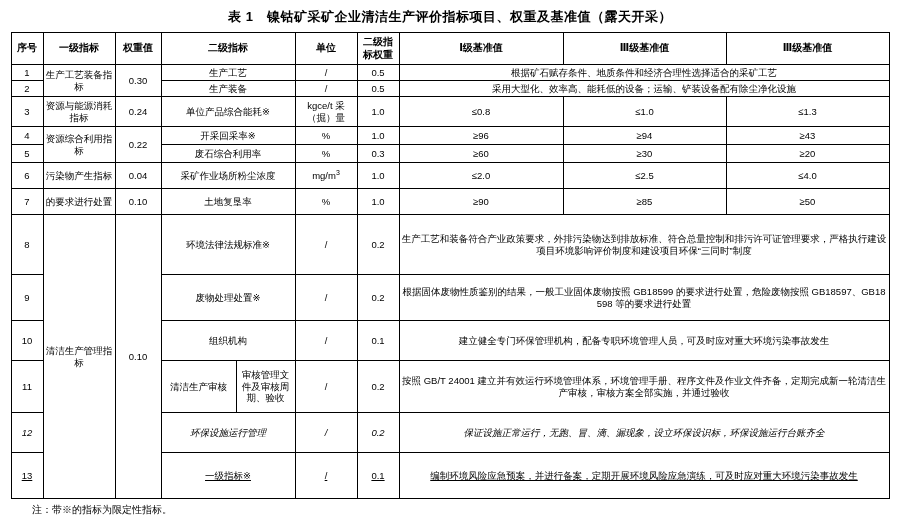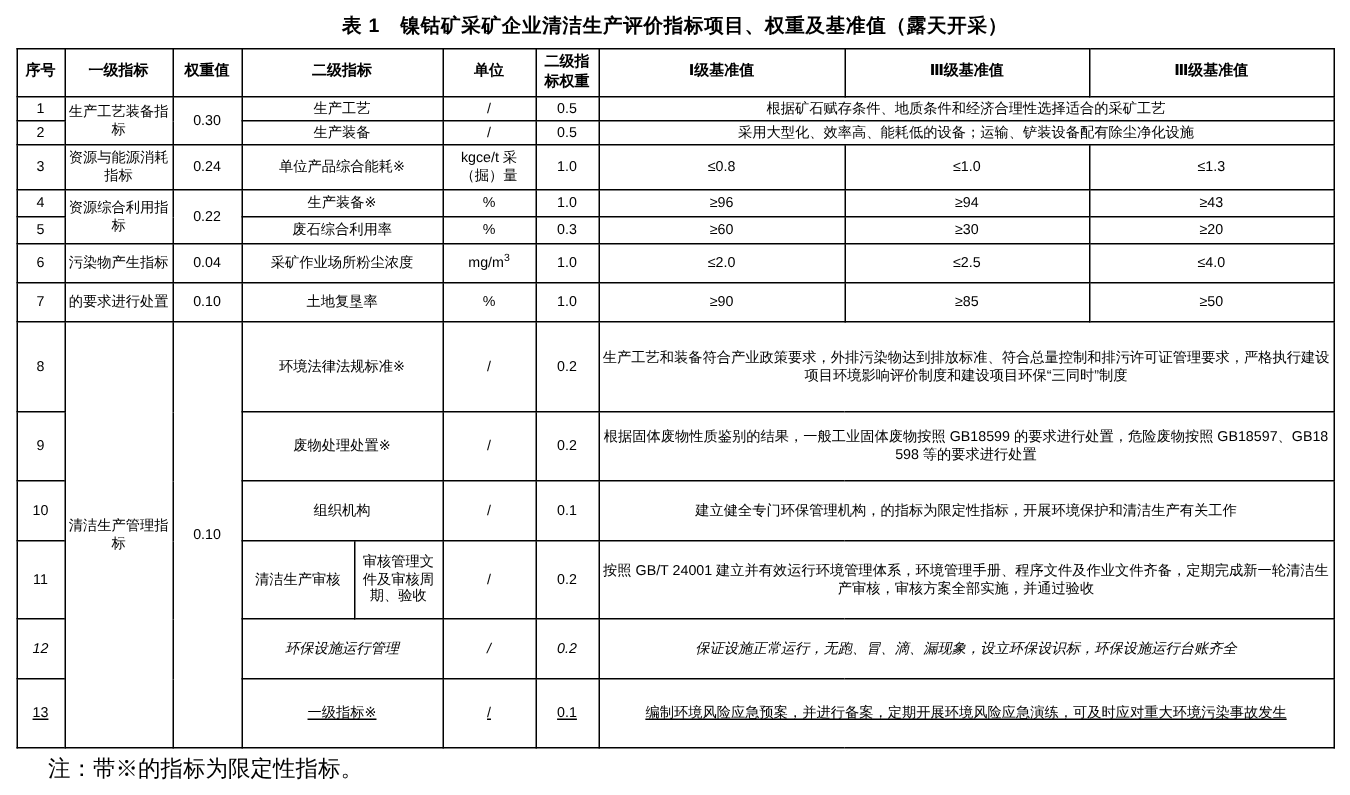--- a/index.html
+++ b/index.html
@@ -51,21 +51,21 @@
     padding: 3px 2px;
   }
   td.lefttext {
     text-align: left;
     padding-left: 4px;
     padding-right: 4px;
     line-height: 1.45;
   }
   .note {
     margin: 4px 0 0 22px;
-    font-size: 15px;
+    font-size: 10px;
     font-family: Liberation Serif, serif;
   }
   sup.sq { font-size: 7px; vertical-align: super; }
 </style>
 </head>
 <body>
 
 <div class="page">
   <div class="title">表 1　镍钴矿采矿企业清洁生产评价指标项目、权重及基准值（露天开采）</div>
 
@@ -120,21 +120,21 @@
           <td>kgce/t 采（掘）量</td>
           <td>1.0</td>
           <td>≤0.8</td>
           <td>≤1.0</td>
           <td>≤1.3</td>
         </tr>
         <tr style="height: 18px;">
           <td>4</td>
           <td rowspan="2">资源综合利用指标</td>
           <td rowspan="2">0.22</td>
-          <td colspan="2">生产装备※</td>
+          <td colspan="2">开采回采率※</td>
           <td>%</td>
           <td>1.0</td>
           <td>≥96</td>
           <td>≥94</td>
           <td>≥43</td>
         </tr>
         <tr style="height: 18px;">
           <td>5</td>
           <td colspan="2">废石综合利用率</td>
           <td>%</td>
@@ -179,21 +179,21 @@
           <td colspan="2">废物处理处置※</td>
           <td>/</td>
           <td>0.2</td>
           <td colspan="3" class="lefttext">根据固体废物性质鉴别的结果，一般工业固体废物按照 GB18599 的要求进行处置，危险废物按照 GB18597、GB18598 等的要求进行处置</td>
         </tr>
         <tr style="height: 40px;">
           <td>10</td>
           <td colspan="2">组织机构</td>
           <td>/</td>
           <td>0.1</td>
-          <td colspan="3" class="lefttext">建立健全专门环保管理机构，的指标为限定性指标，开展环境保护和清洁生产有关工作</td>
+          <td colspan="3" class="lefttext">建立健全专门环保管理机构，配备专职环境管理人员，可及时应对重大环境污染事故发生</td>
         </tr>
         <tr style="height: 52px;">
           <td>11</td>
           <td>清洁生产审核</td>
           <td>审核管理文件及审核周期、验收</td>
           <td>/</td>
           <td>0.2</td>
           <td colspan="3" class="lefttext">按照 GB/T 24001 建立并有效运行环境管理体系，环境管理手册、程序文件及作业文件齐备，定期完成新一轮清洁生产审核，审核方案全部实施，并通过验收</td>
         </tr>
         <tr style="height: 40px; font-style: italic;">

